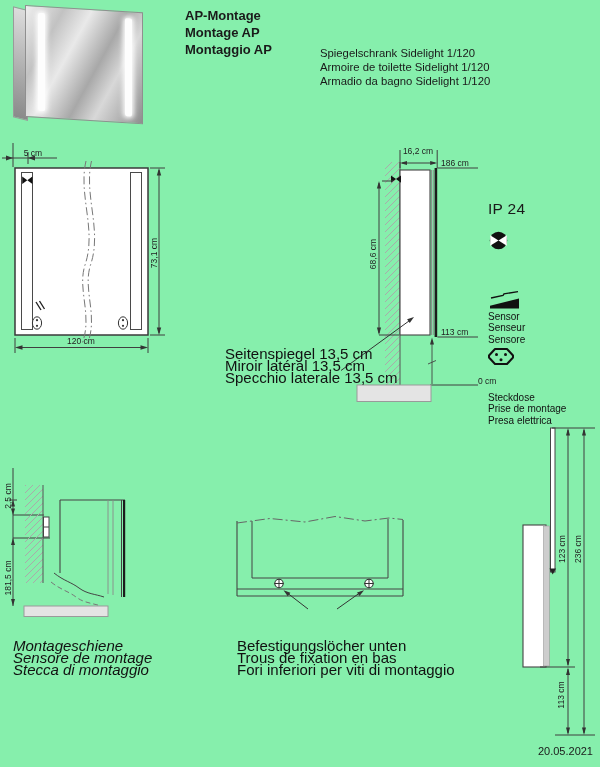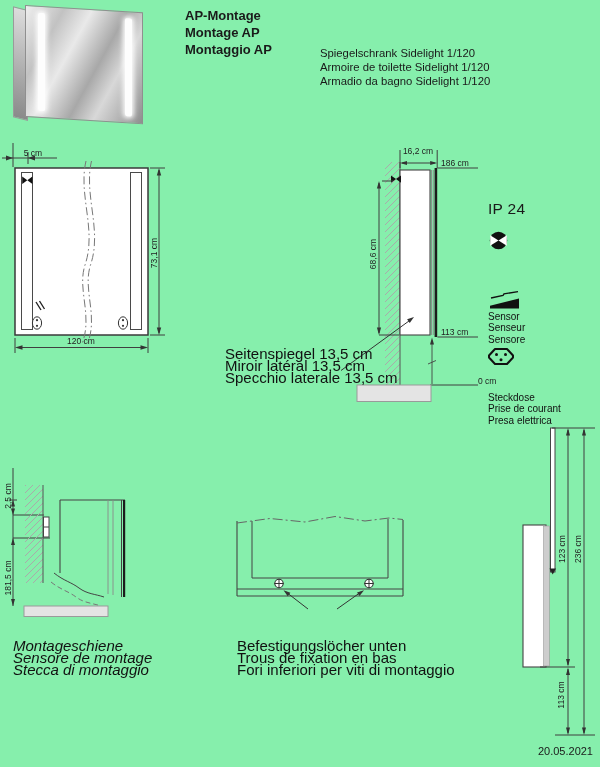--- a/index.html
+++ b/index.html
@@ -182,21 +182,21 @@
   </div>
 
   <svg style="left:486px;top:346px" width="30" height="25" viewBox="0 0 30 25">
     <path d="M9,3 L21,3 L27,9.5 L27,11.5 L21,18 L9,18 L3,11.5 L3,9.5 Z" fill="none" stroke="#111" stroke-width="2" stroke-linejoin="round"></path>
     <circle cx="10.5" cy="8.6" r="1.5" fill="#111"></circle>
     <circle cx="19.5" cy="8.6" r="1.5" fill="#111"></circle>
     <circle cx="15" cy="13.8" r="1.5" fill="#111"></circle>
   </svg>
   <div class="legend-labels" style="top:392px;">
     <span>Steckdose</span>
-    <span>Prise de courant</span>
+    <span>Prise de montage</span>
     <span>Presa elettrica</span>
   </div>
 
   <svg style="left:0;top:455px" width="140" height="170" viewBox="0 0 140 170">
     <defs>
       <pattern id="hatchB" patternUnits="userSpaceOnUse" width="7" height="7">
         <path d="M-1,8 L8,-1" stroke="#aaa" stroke-width="1"></path>
       </pattern>
     </defs>
 

